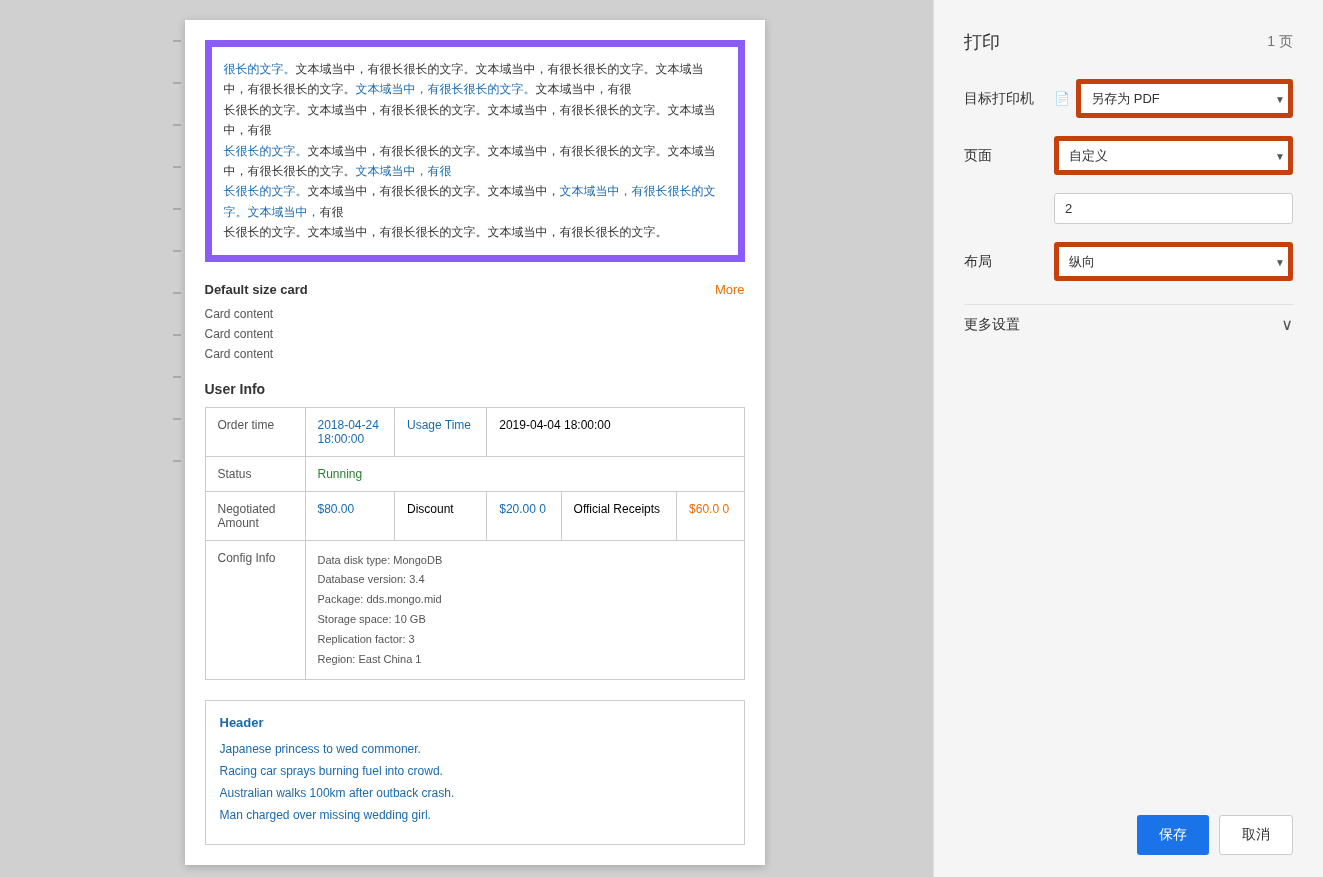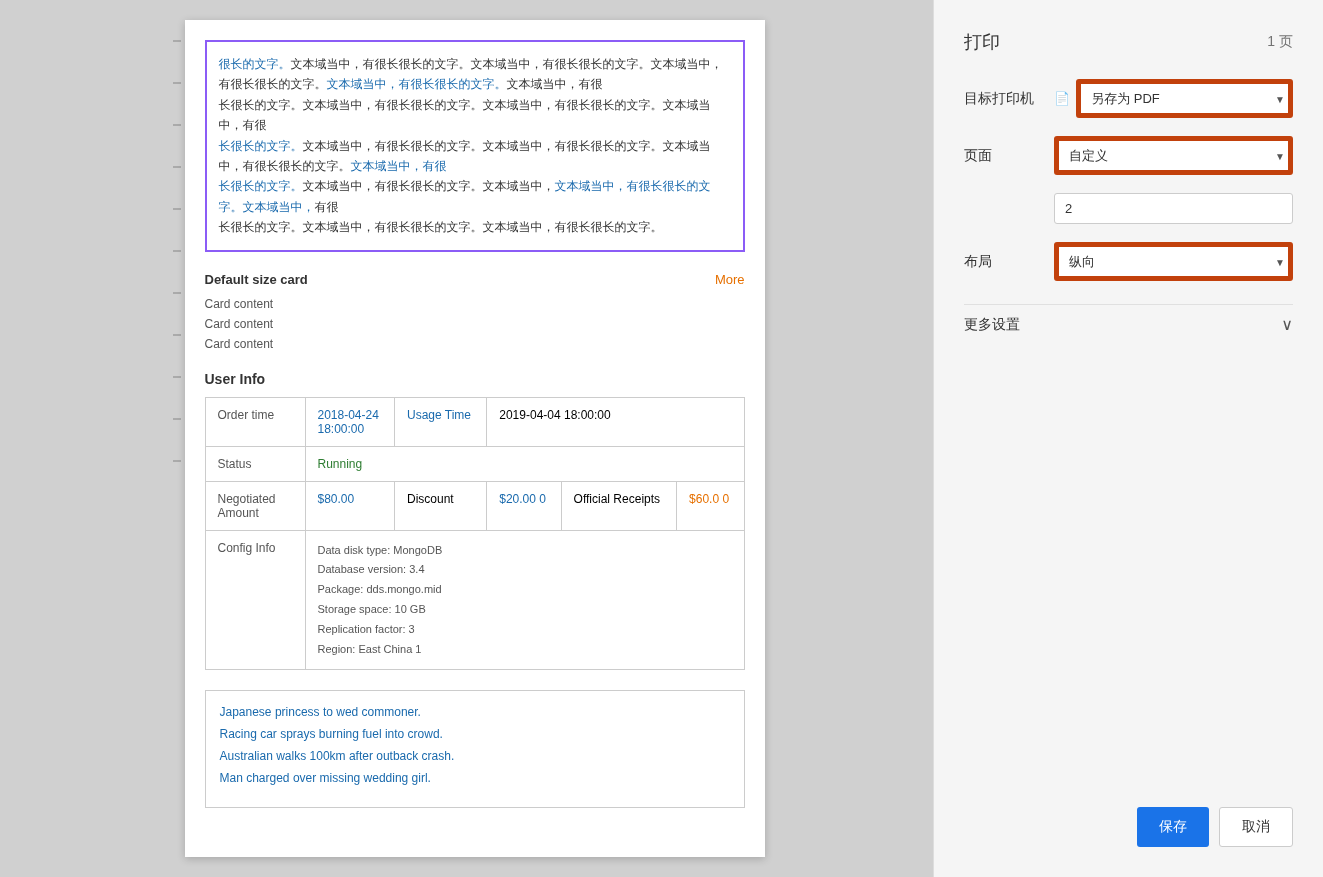--- a/index.html
+++ b/index.html
@@ -25,21 +25,21 @@
     .page-container {
       background: white;
       width: 580px;
       min-height: 820px;
       padding: 20px 20px;
       box-shadow: 0 2px 8px rgba(0,0,0,0.2);
     }
 
     
     .long-text-block {
-      border: 2px solid #8b5cf6;
+      border: 7px solid #8b5cf6;
       padding: 12px;
       margin-bottom: 20px;
       font-size: 12px;
       line-height: 1.7;
       color: #333;
     }
 
     
     .card-section {
       margin-bottom: 20px;
@@ -376,20 +376,21 @@
             <div class="config-line">Storage space: 10 GB</div>
             <div class="config-line">Replication factor: 3</div>
             <div class="config-line">Region: East China 1</div>
           </td>
         </tr>
       </tbody>
         </table>
     </div>
 
     <div class="header-card">
+      <div class="header-card-title">Header</div>
       <div class="header-card-item">Japanese princess to wed commoner.</div>
       <div class="header-card-item">Racing car sprays burning fuel into crowd.</div>
       <div class="header-card-item">Australian walks 100km after outback crash.</div>
       <div class="header-card-item">Man charged over missing wedding girl.</div>
     </div>
 
   </div>
 </div>
 
 <div class="print-panel">

